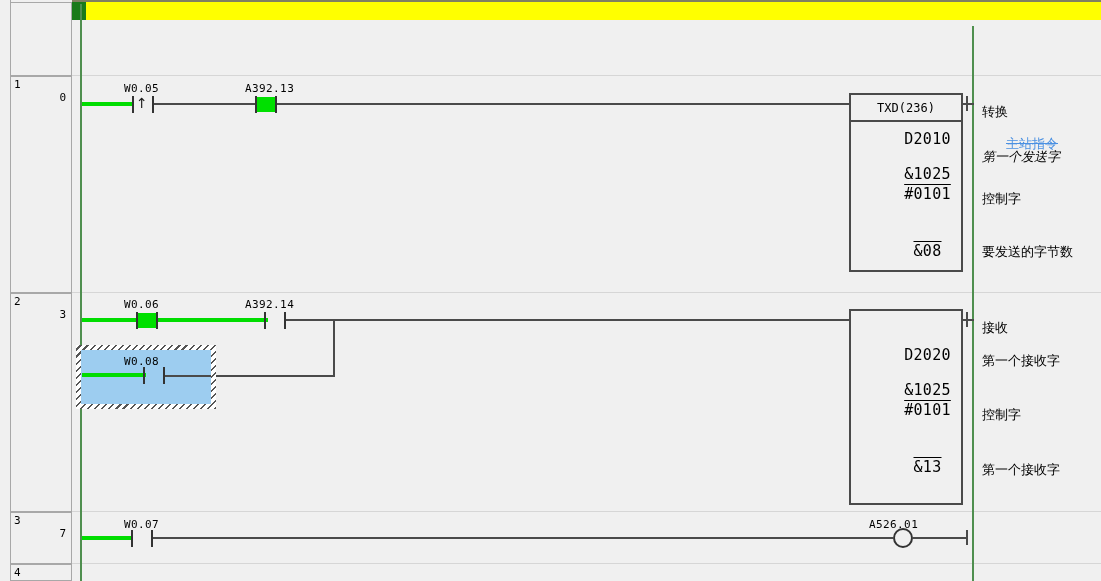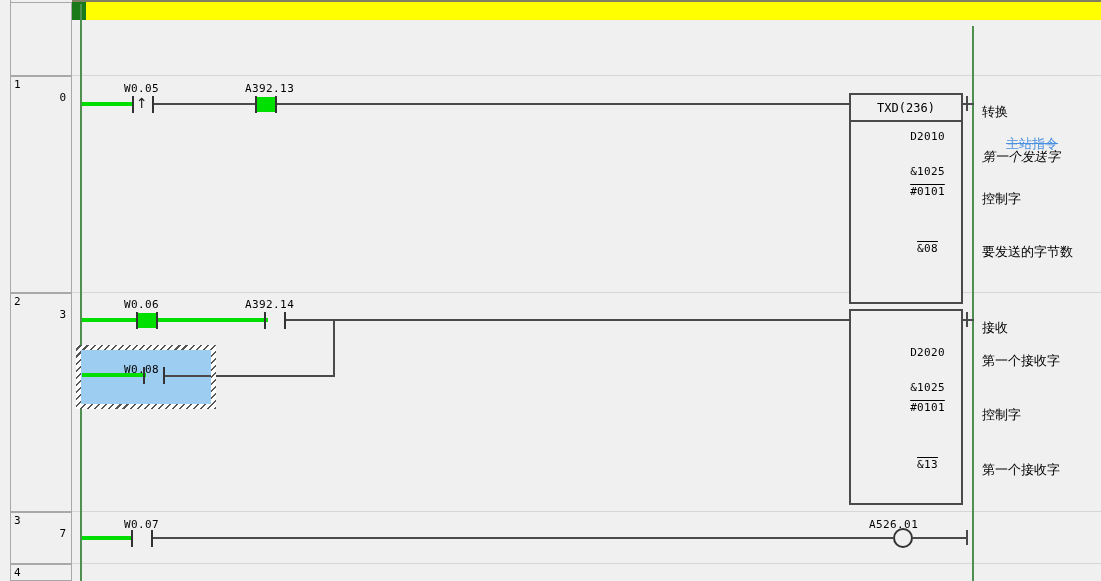--- a/index.html
+++ b/index.html
@@ -162,21 +162,21 @@
     font-size: 12px;
     color: #000;
     border-bottom: 2px solid #4a4a4a;
     box-sizing: border-box;
     font-family: "DejaVu Sans Mono", monospace;
   }
   .fb-operand {
     position: absolute;
     left: 0; right: 0;
     text-align: center;
-    font-size: 11px;
+    font-size: 15px;
     color: #000;
     font-family: "DejaVu Sans Mono", monospace;
     letter-spacing: 0.3px;
     padding-left: 43px;
   }
   .fb-operand.ovr {
     text-decoration: overline;
   }
 
   
@@ -257,21 +257,21 @@
 
   <div class="oplabel" style="left:245px; top:82px;">A392.13</div>
   <div class="contact" style="left:255px; top:96px;">
     <div class="bar l"></div>
     <div class="energized"></div>
     <div class="bar r"></div>
   </div>
 
   <div class="abs wire" style="left:277px; top:103px; width:572px;"></div>
 
-  <div class="fblock" style="left:849px; top:93px; width:114px; height:211px;">
+  <div class="fblock" style="left:849px; top:93px; width:114px; height:179px;">
     <div class="fb-title">TXD(236)</div>
     <div class="fb-operand" style="top:35px;">D2010</div>
     <div class="fb-operand" style="top:70px;">&amp;1025</div>
     <div class="fb-operand ovr" style="top:90px;">#0101</div>
     <div class="fb-operand ovr" style="top:147px;">&amp;08</div>
   </div>
 
   <div class="abs wire" style="left:963px; top:103px; width:11px;"></div>
   <div class="abs wire-v" style="left:966px; top:96px; height:15px;"></div>
 
@@ -301,21 +301,21 @@
   <div class="abs wire" style="left:286px; top:319px; width:563px;"></div>
 
   <div class="abs wire-v" style="left:333px; top:319px; height:58px;"></div>
 
   <div class="abs wire" style="left:215px; top:375px; width:120px;"></div>
 
   <div class="selhatch" style="left:76px; top:345px; width:140px; height:64px;"></div>
   <div class="abs" style="left:81px; top:350px; width:130px; height:54px; background:#9dcdf0;"></div>
 
   <div class="abs wire-live" style="left:82px; top:373px; width:64px;"></div>
-  <div class="oplabel" style="left:124px; top:355px;margin-top:8px;">W0.08</div>
+  <div class="oplabel" style="left:124px; top:355px;">W0.08</div>
   <div class="contact" style="left:143px; top:367px;">
     <div class="bar l"></div>
     <div class="bar r"></div>
   </div>
   <div class="abs wire" style="left:165px; top:375px; width:46px;"></div>
 
   <div class="fblock" style="left:849px; top:309px; width:114px; height:196px;">
     <div class="fb-operand" style="top:35px;">D2020</div>
     <div class="fb-operand" style="top:70px;">&amp;1025</div>
     <div class="fb-operand ovr" style="top:90px;">#0101</div>

